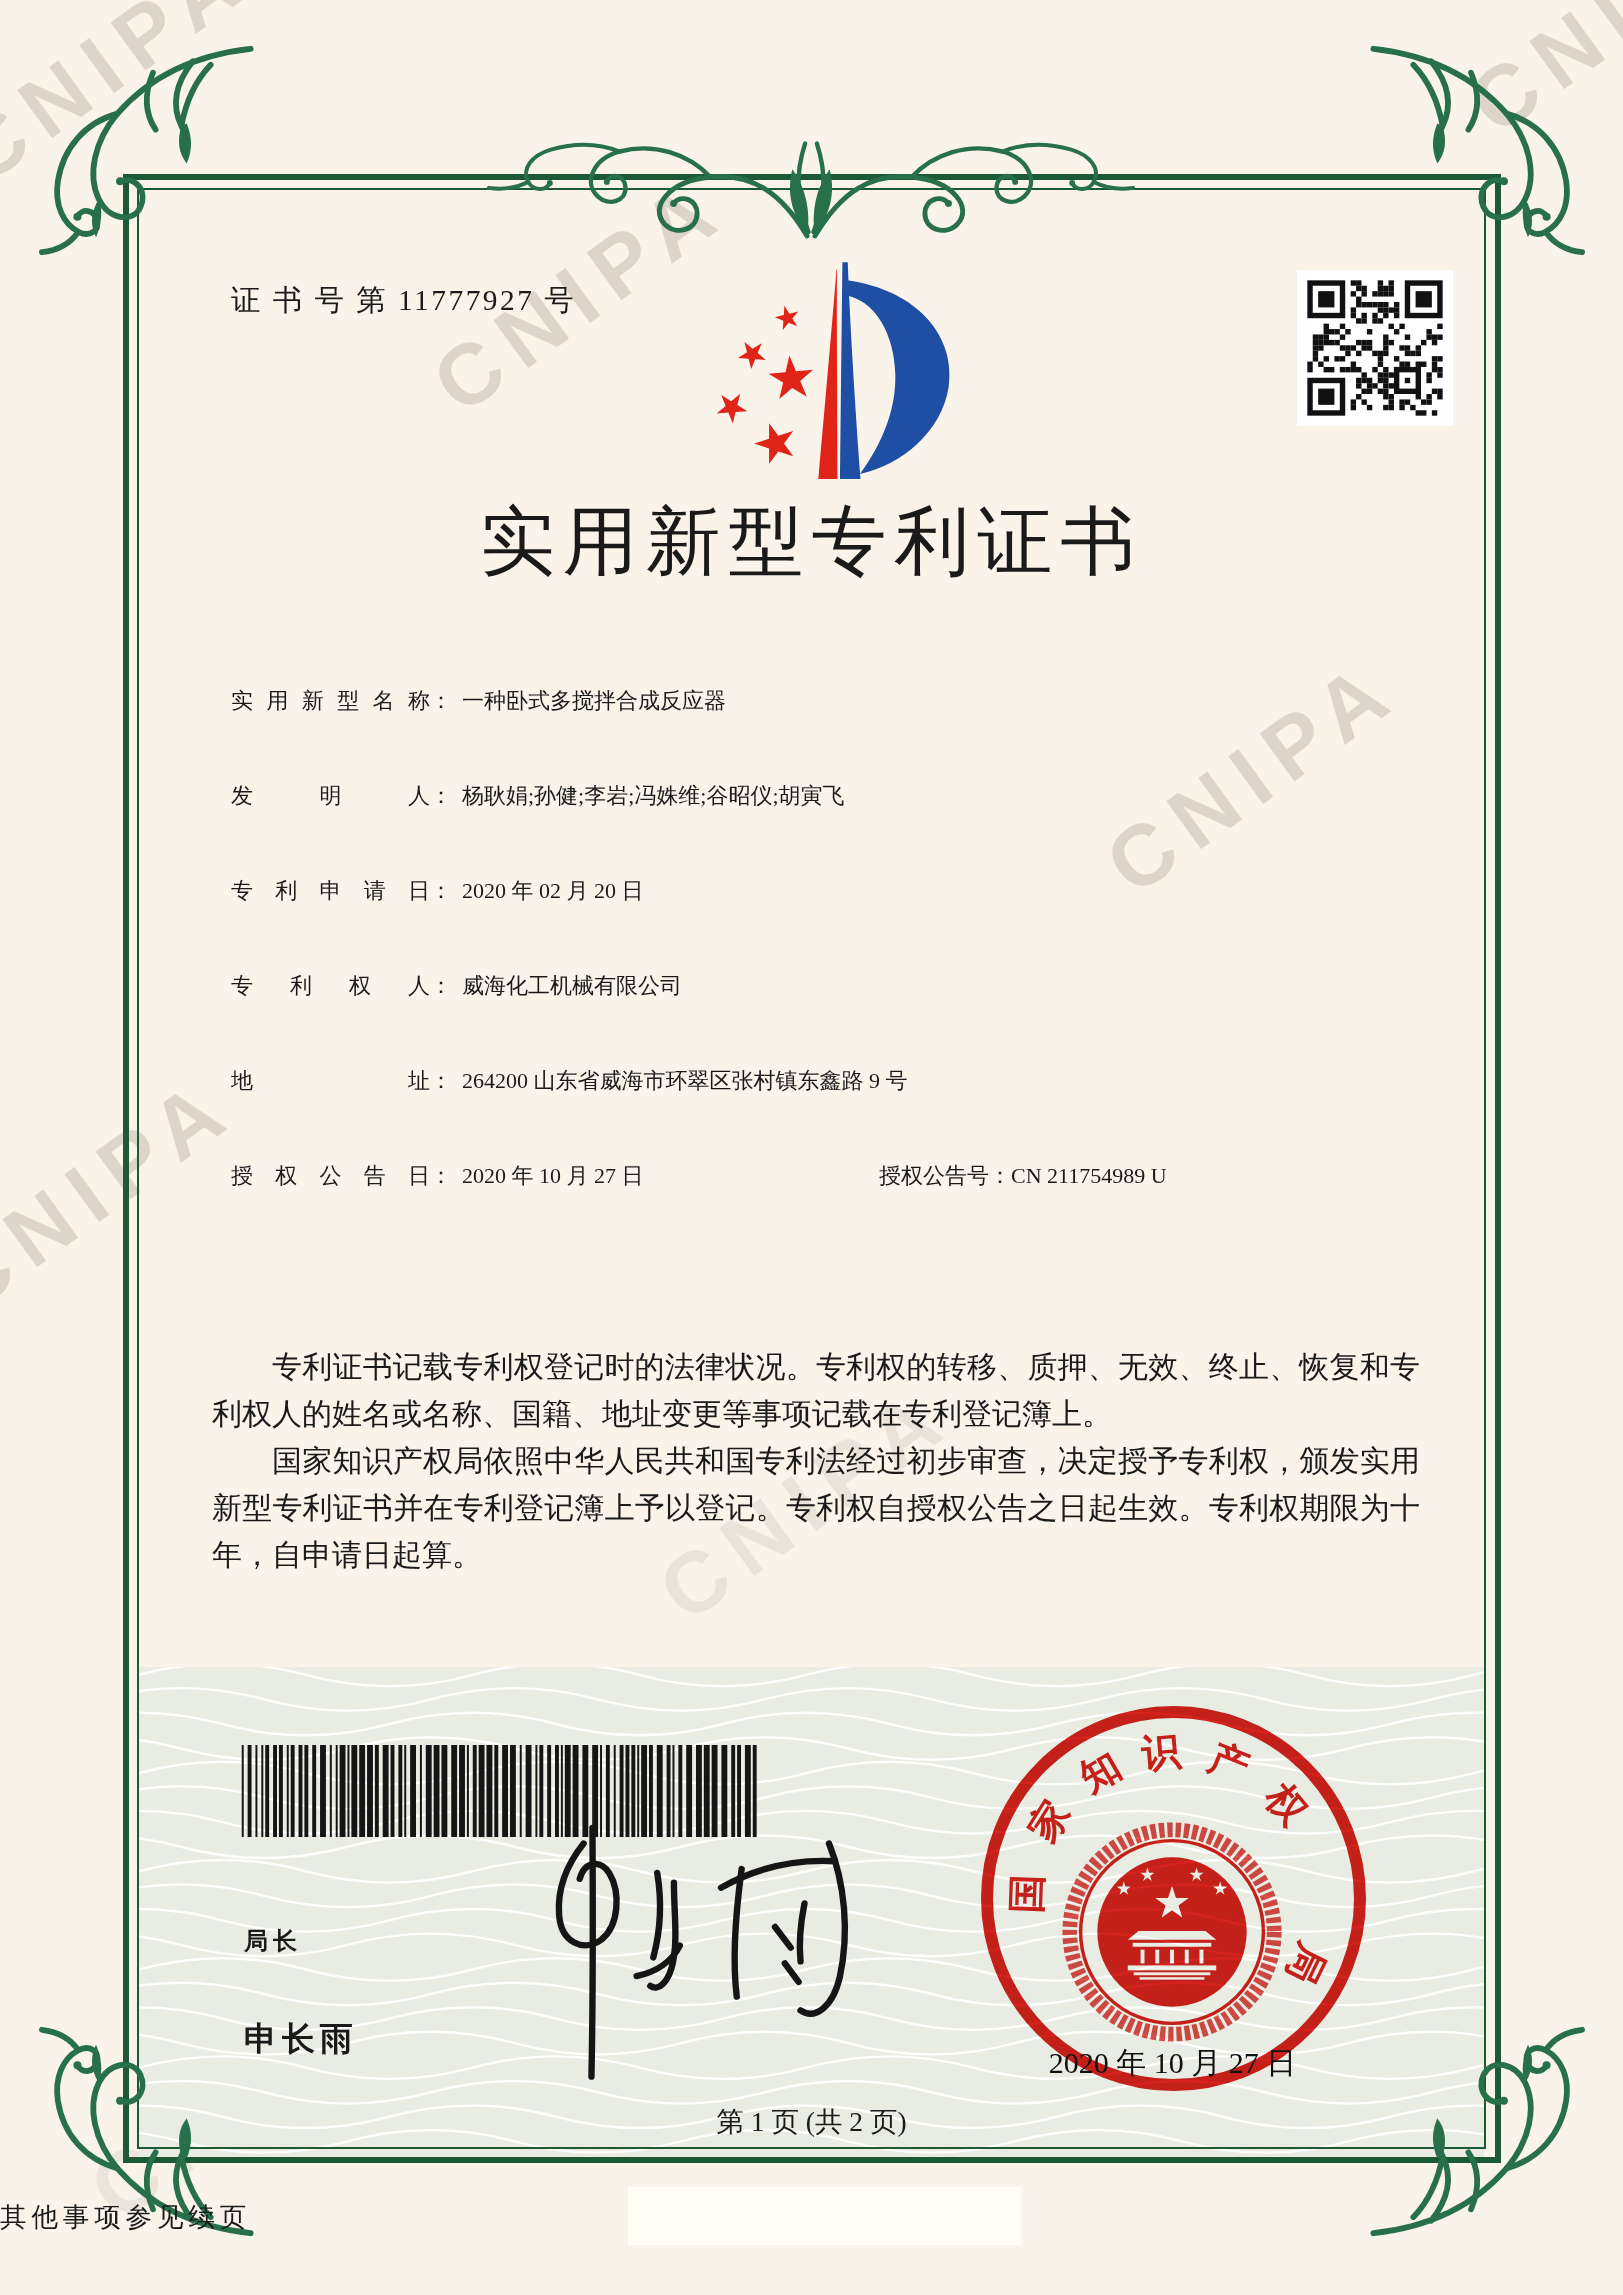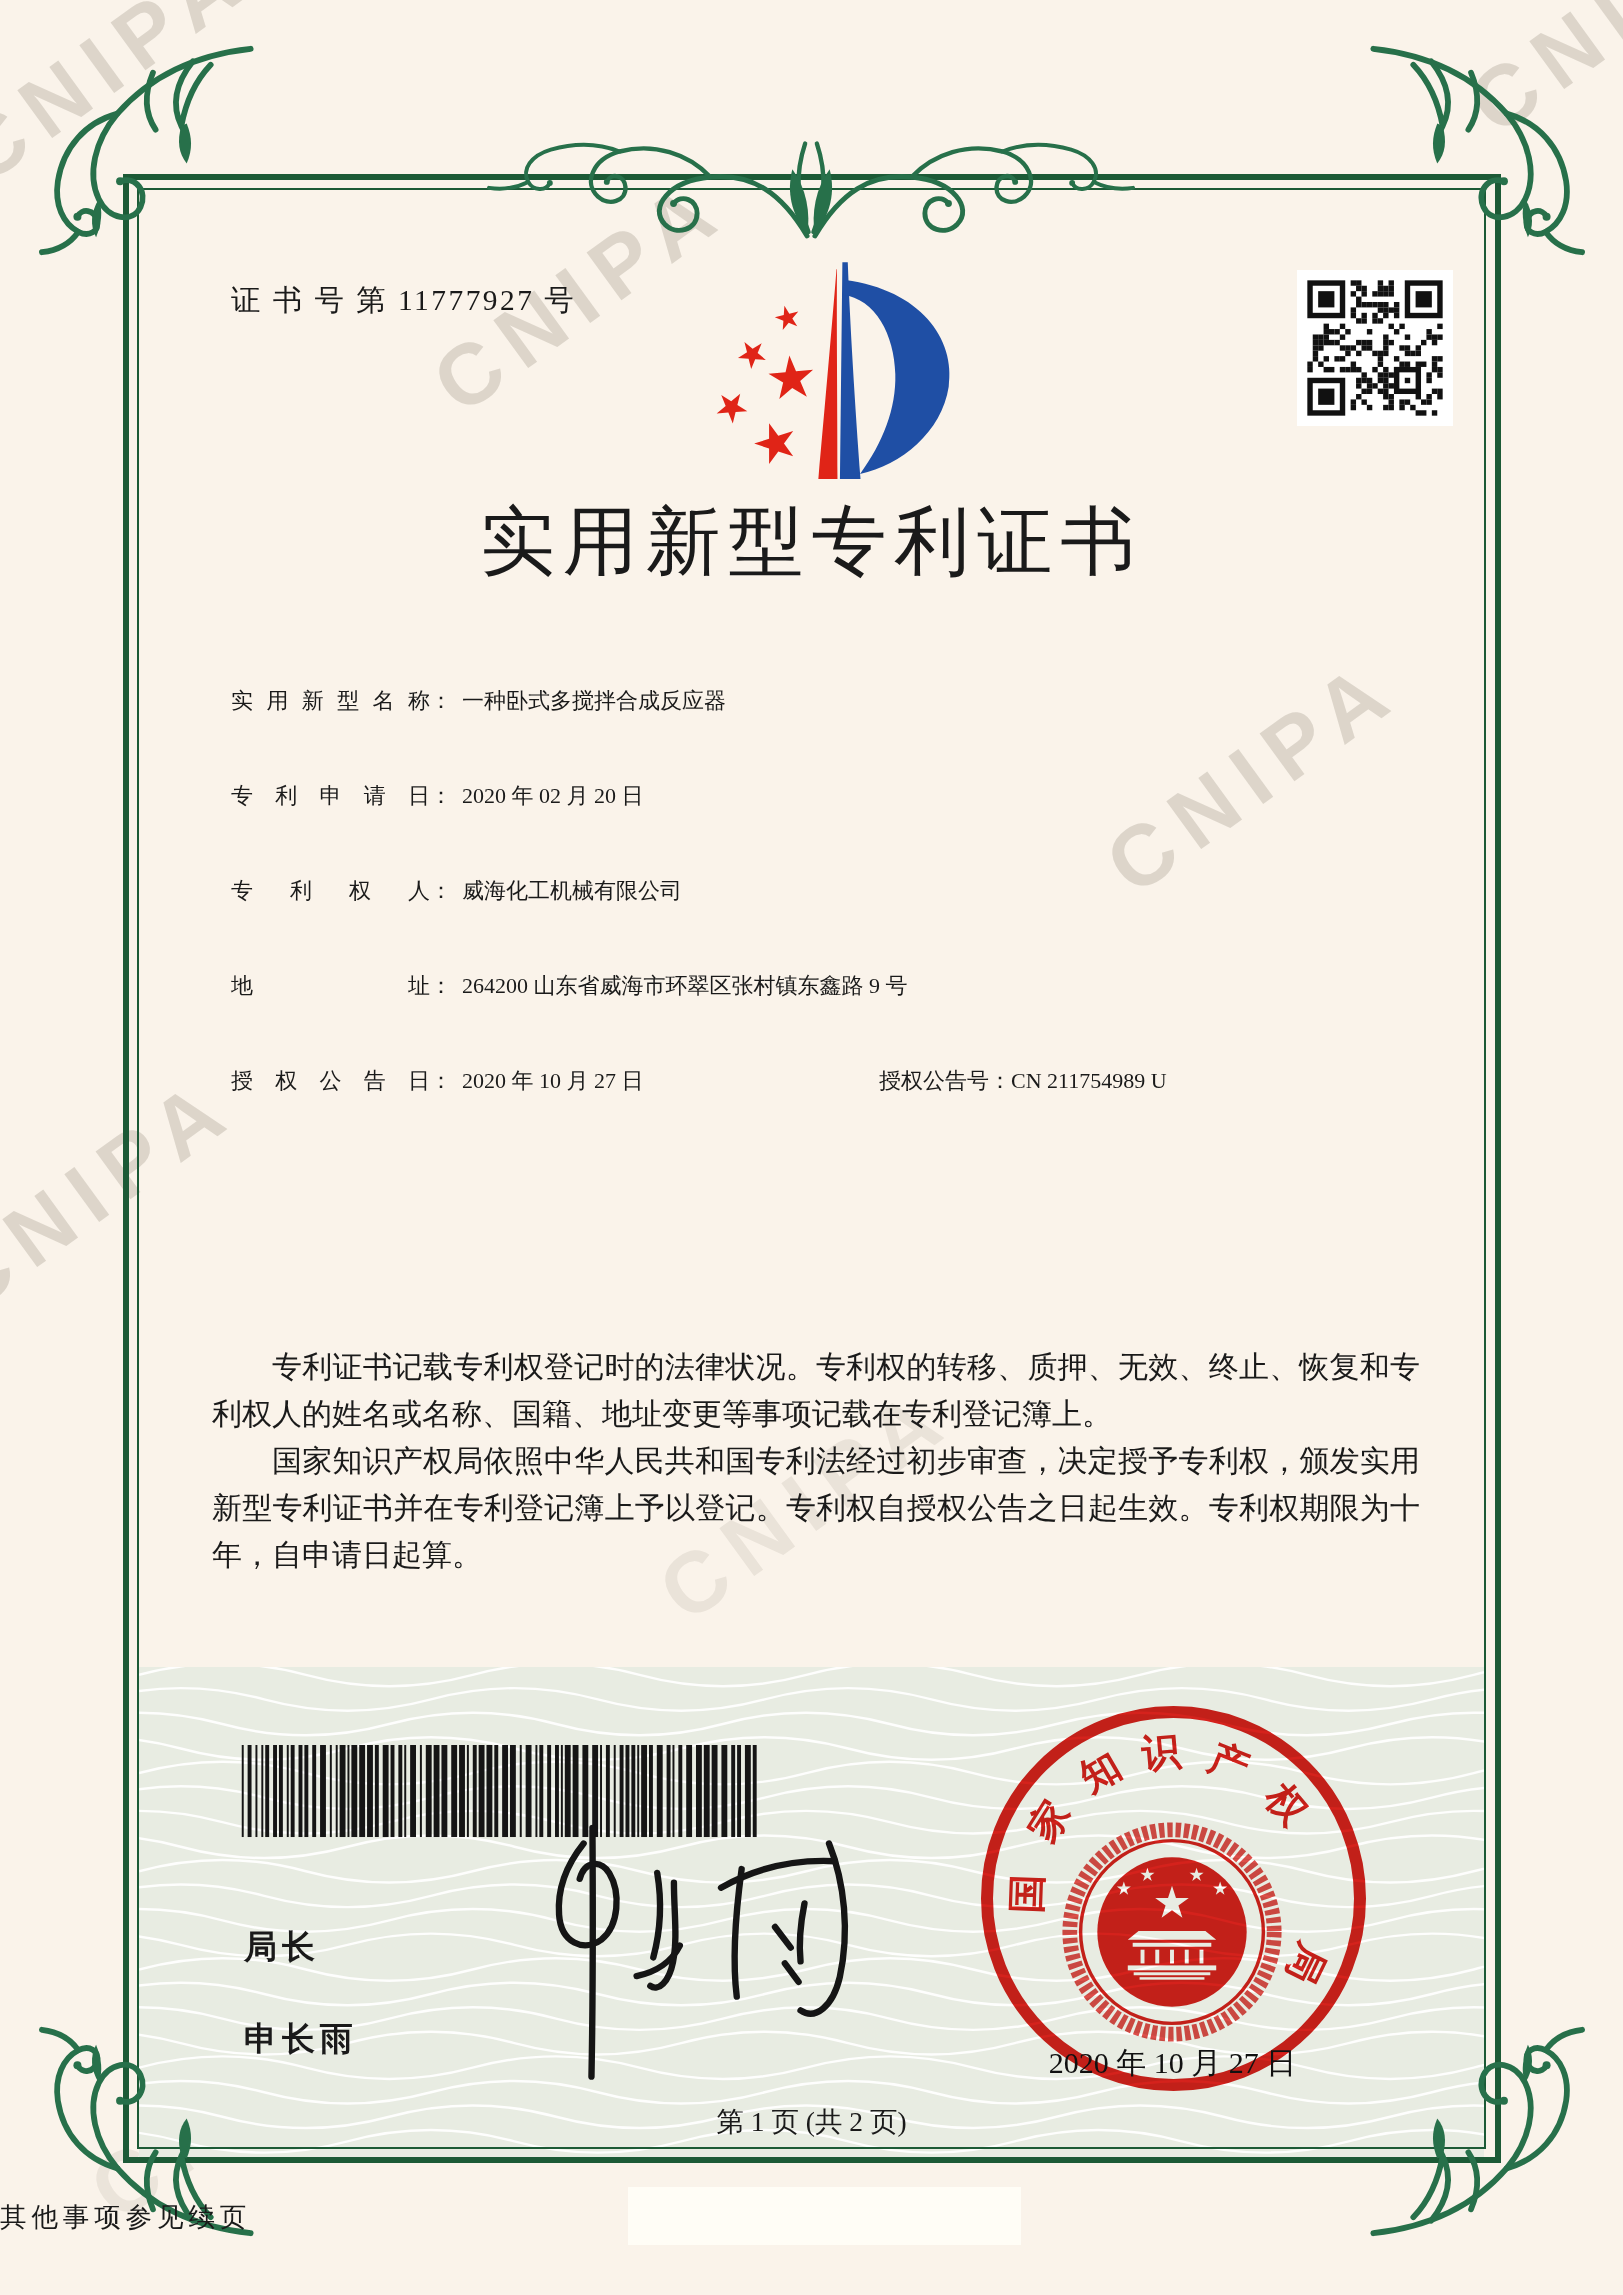--- a/index.html
+++ b/index.html
@@ -40,21 +40,21 @@
   .fcolon{display:inline-block;width:32px;}
   .grant2{position:absolute;left:648px;top:0;}
 
   
   .paras{position:absolute;left:212px;top:1343px;width:1208px;font-size:30px;line-height:47px;
          text-align:justify;word-break:break-all;}
   .paras p{margin:0;text-indent:2em;}
 
   
   .barcode{position:absolute;left:241px;top:1745px;width:536px;height:93px;}
-  .director-label{position:absolute;left:244px;top:1925px;font-size:33px;letter-spacing:4.9px;
+  .director-label{position:absolute;left:244px;top:1925px;font-size:24px;letter-spacing:4.9px;
         font-family:"Liberation Sans","DejaVu Sans",sans-serif;font-weight:600;}
   .director-name{position:absolute;left:244px;top:2017px;font-size:33px;letter-spacing:4.9px;
         font-family:"Liberation Sans","DejaVu Sans",sans-serif;font-weight:600;}
   .sig{position:absolute;left:510px;top:1814px;width:373px;height:275px;}
 
   .seal{position:absolute;left:977px;top:1702px;width:393px;height:393px;mix-blend-mode:multiply;}
   .seal-ring{position:absolute;inset:3.9px;border:12.8px solid #d6221c;border-radius:50%;box-sizing:border-box;}
   .seal-char{position:absolute;left:50%;top:50%;font-size:39px;font-weight:bold;color:#d6221c;}
   .emblem{position:absolute;left:82px;top:117px;width:226px;height:226px;}
   .seal-date{position:absolute;left:991px;top:2043px;width:363px;text-align:center;font-size:30px;color:#111;}
@@ -361,20 +361,23 @@
       </g>
   </svg>
 
   <div class="title">实用新型专利证书</div>
 
   <div class="fields">
     <div class="frow">
       <span class="flabel">实用新型名称</span><span class="fcolon">：</span><span>一种卧式多搅拌合成反应器</span>
     </div>
     <div class="frow">
+      <span class="flabel">发明人</span><span class="fcolon">：</span><span>杨耿娟;孙健;李岩;冯姝维;谷昭仪;胡寅飞</span>
+    </div>
+    <div class="frow">
       <span class="flabel">专利申请日</span><span class="fcolon">：</span><span>2020 年 02 月 20 日</span>
     </div>
     <div class="frow">
       <span class="flabel">专利权人</span><span class="fcolon">：</span><span>威海化工机械有限公司</span>
     </div>
     <div class="frow">
       <span class="flabel">地址</span><span class="fcolon">：</span><span>264200  山东省威海市环翠区张村镇东鑫路 9 号</span>
     </div>
     <div class="frow">
       <span class="flabel">授权公告日</span><span class="fcolon">：</span><span>2020 年 10 月 27 日</span>

